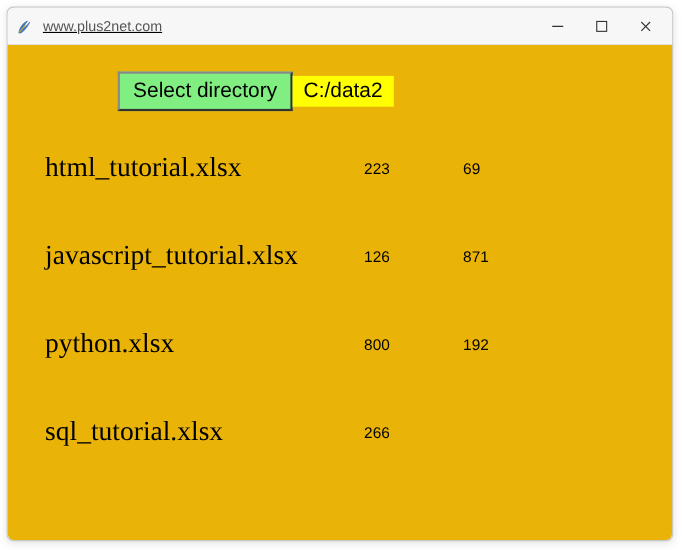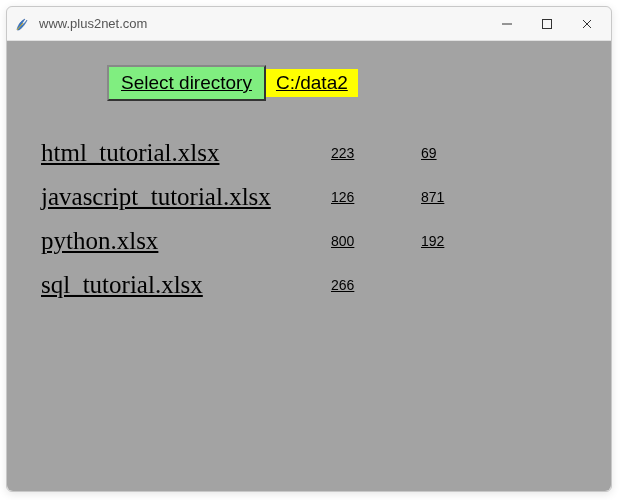--- a/index.html
+++ b/index.html
@@ -26,20 +26,21 @@
       flex-direction: column;
     }
     .titlebar {
       height: 34px;
       display: flex;
       align-items: center;
       padding: 0 8px;
       background: #f7f7f7;
       border-bottom: 1px solid #e0e0e0;
       border-radius: 6px 6px 0 0;
+      text-decoration: underline;
     }
     .titlebar .app-icon {
       width: 16px;
       height: 16px;
       margin-right: 8px;
       display: flex;
       align-items: center;
       justify-content: center;
     }
     .titlebar .title {
@@ -57,23 +58,22 @@
       width: 16px;
       height: 16px;
       display: flex;
       align-items: center;
       justify-content: center;
       color: #444;
     }
     .content {
       flex: 1;
       padding: 24px 28px 20px 28px;
-      background: #a3a3a3;
+      background: #eab308;
       border-radius: 0 0 6px 6px;
-      text-decoration: underline;
     }
     .toprow {
       display: flex;
       align-items: center;
       margin-bottom: 38px;
       padding-left: 72px;
     }
     .select-btn {
       background: #80ee80;
       border: 2px solid #888;
@@ -87,21 +87,21 @@
     }
     .path-label {
       background: #ffff00;
       padding: 3px 10px;
       font-size: 19px;
       color: #000;
     }
     .filelist {
       display: grid;
       grid-template-columns: 290px 90px 80px;
-      row-gap: 16px;
+      row-gap: 52px;
       padding-left: 6px;
     }
     .fname {
       font-family: "Times New Roman", Times, serif;
       font-size: 25px;
       color: #000;
     }
     .fnum {
       font-family: "Segoe UI", Tahoma, sans-serif;
       font-size: 14px;

